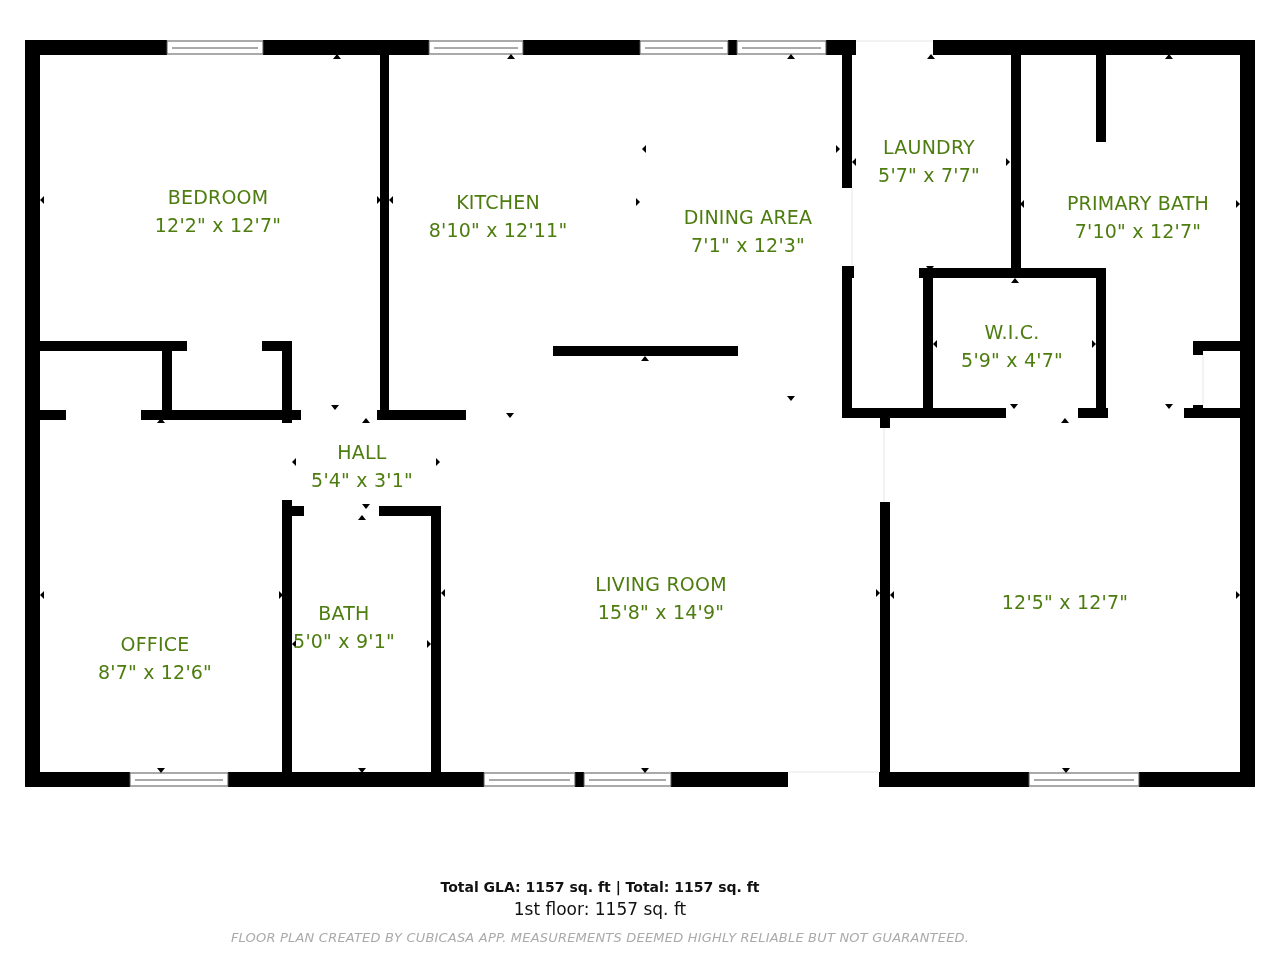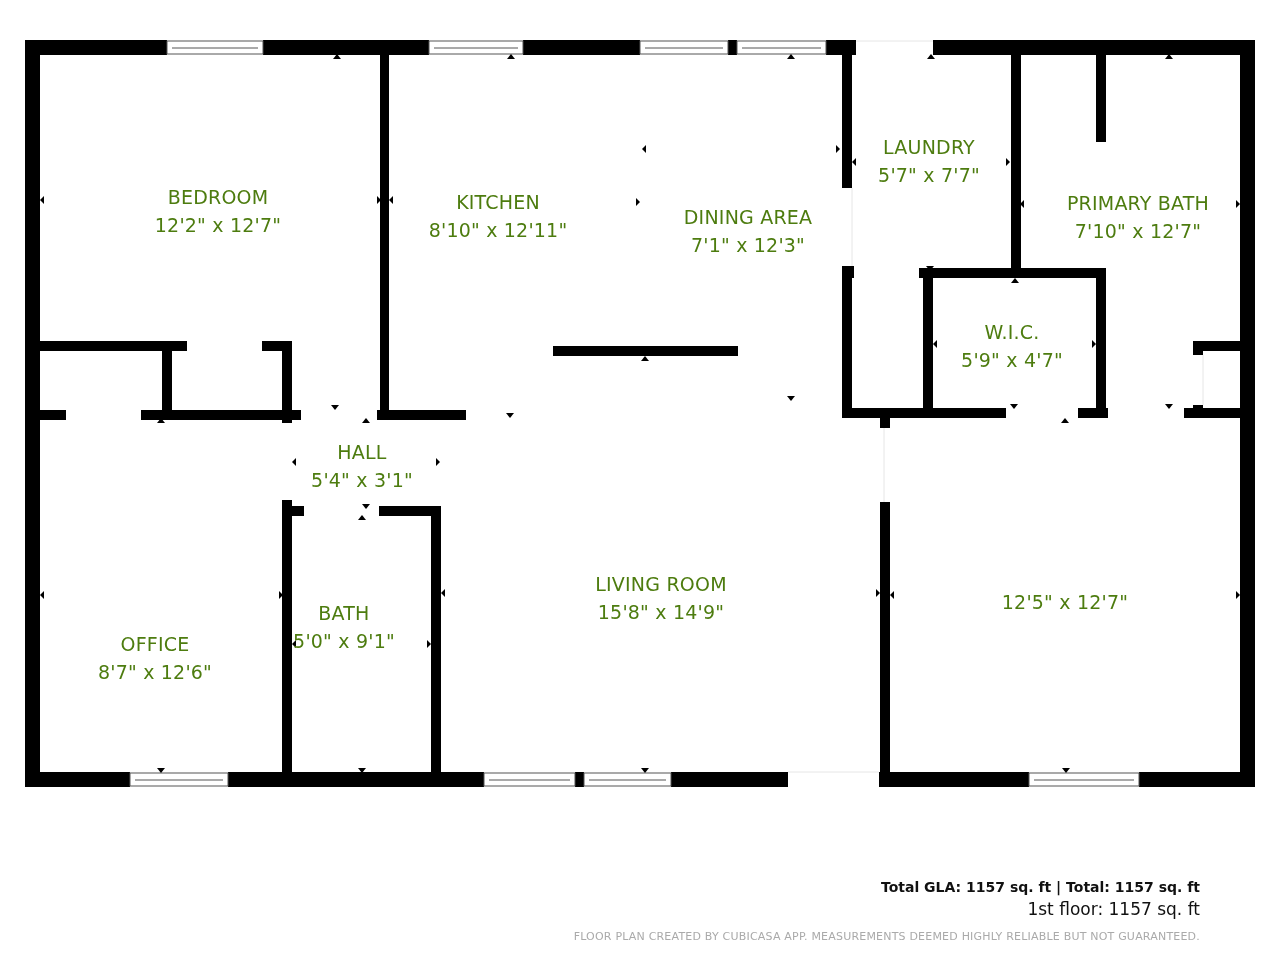--- a/index.html
+++ b/index.html
@@ -1,23 +1,23 @@
 <!DOCTYPE html>
 <html><head>
 <meta charset="utf-8">
 <style>
   html, body { margin:0; padding:0; background:#ffffff; }
   body { width:1280px; height:960px; position:relative; overflow:hidden; font-family:"DejaVu Sans", sans-serif; }
   #plan { position:absolute; left:0; top:0; }
   .room-label { position:absolute; text-align:center; color:#4d7c0f; font-size:19px; line-height:28px; transform:translate(-50%,-50%); white-space:nowrap; letter-spacing:0.2px; }
   .room-label .nm, .room-label .dim { display:block; }
-  .footer { position:absolute; left:0; width:1200px; text-align:right; color:#111; }
+  .footer { position:absolute; left:0; width:1200px; text-align:center; color:#111; }
   .f1 { top:879px; font-weight:bold; font-size:14px; }
   .f2 { top:899px; font-size:17px; }
-  .f3 { top:930px; font-size:11px; color:#aaaaaa; letter-spacing:0.2px; }
+  .f3 { top:930px; font-size:13px; color:#aaaaaa; letter-spacing:0.2px;font-style:italic; }
 </style>
 </head>
 <body>
 
 <svg id="plan" width="1280" height="860" viewBox="0 0 1280 860">
   <g fill="#000">
 
     <rect x="25" y="40" width="142" height="15"></rect>
     <rect x="263" y="40" width="166" height="15"></rect>
     <rect x="523" y="40" width="117" height="15"></rect>

